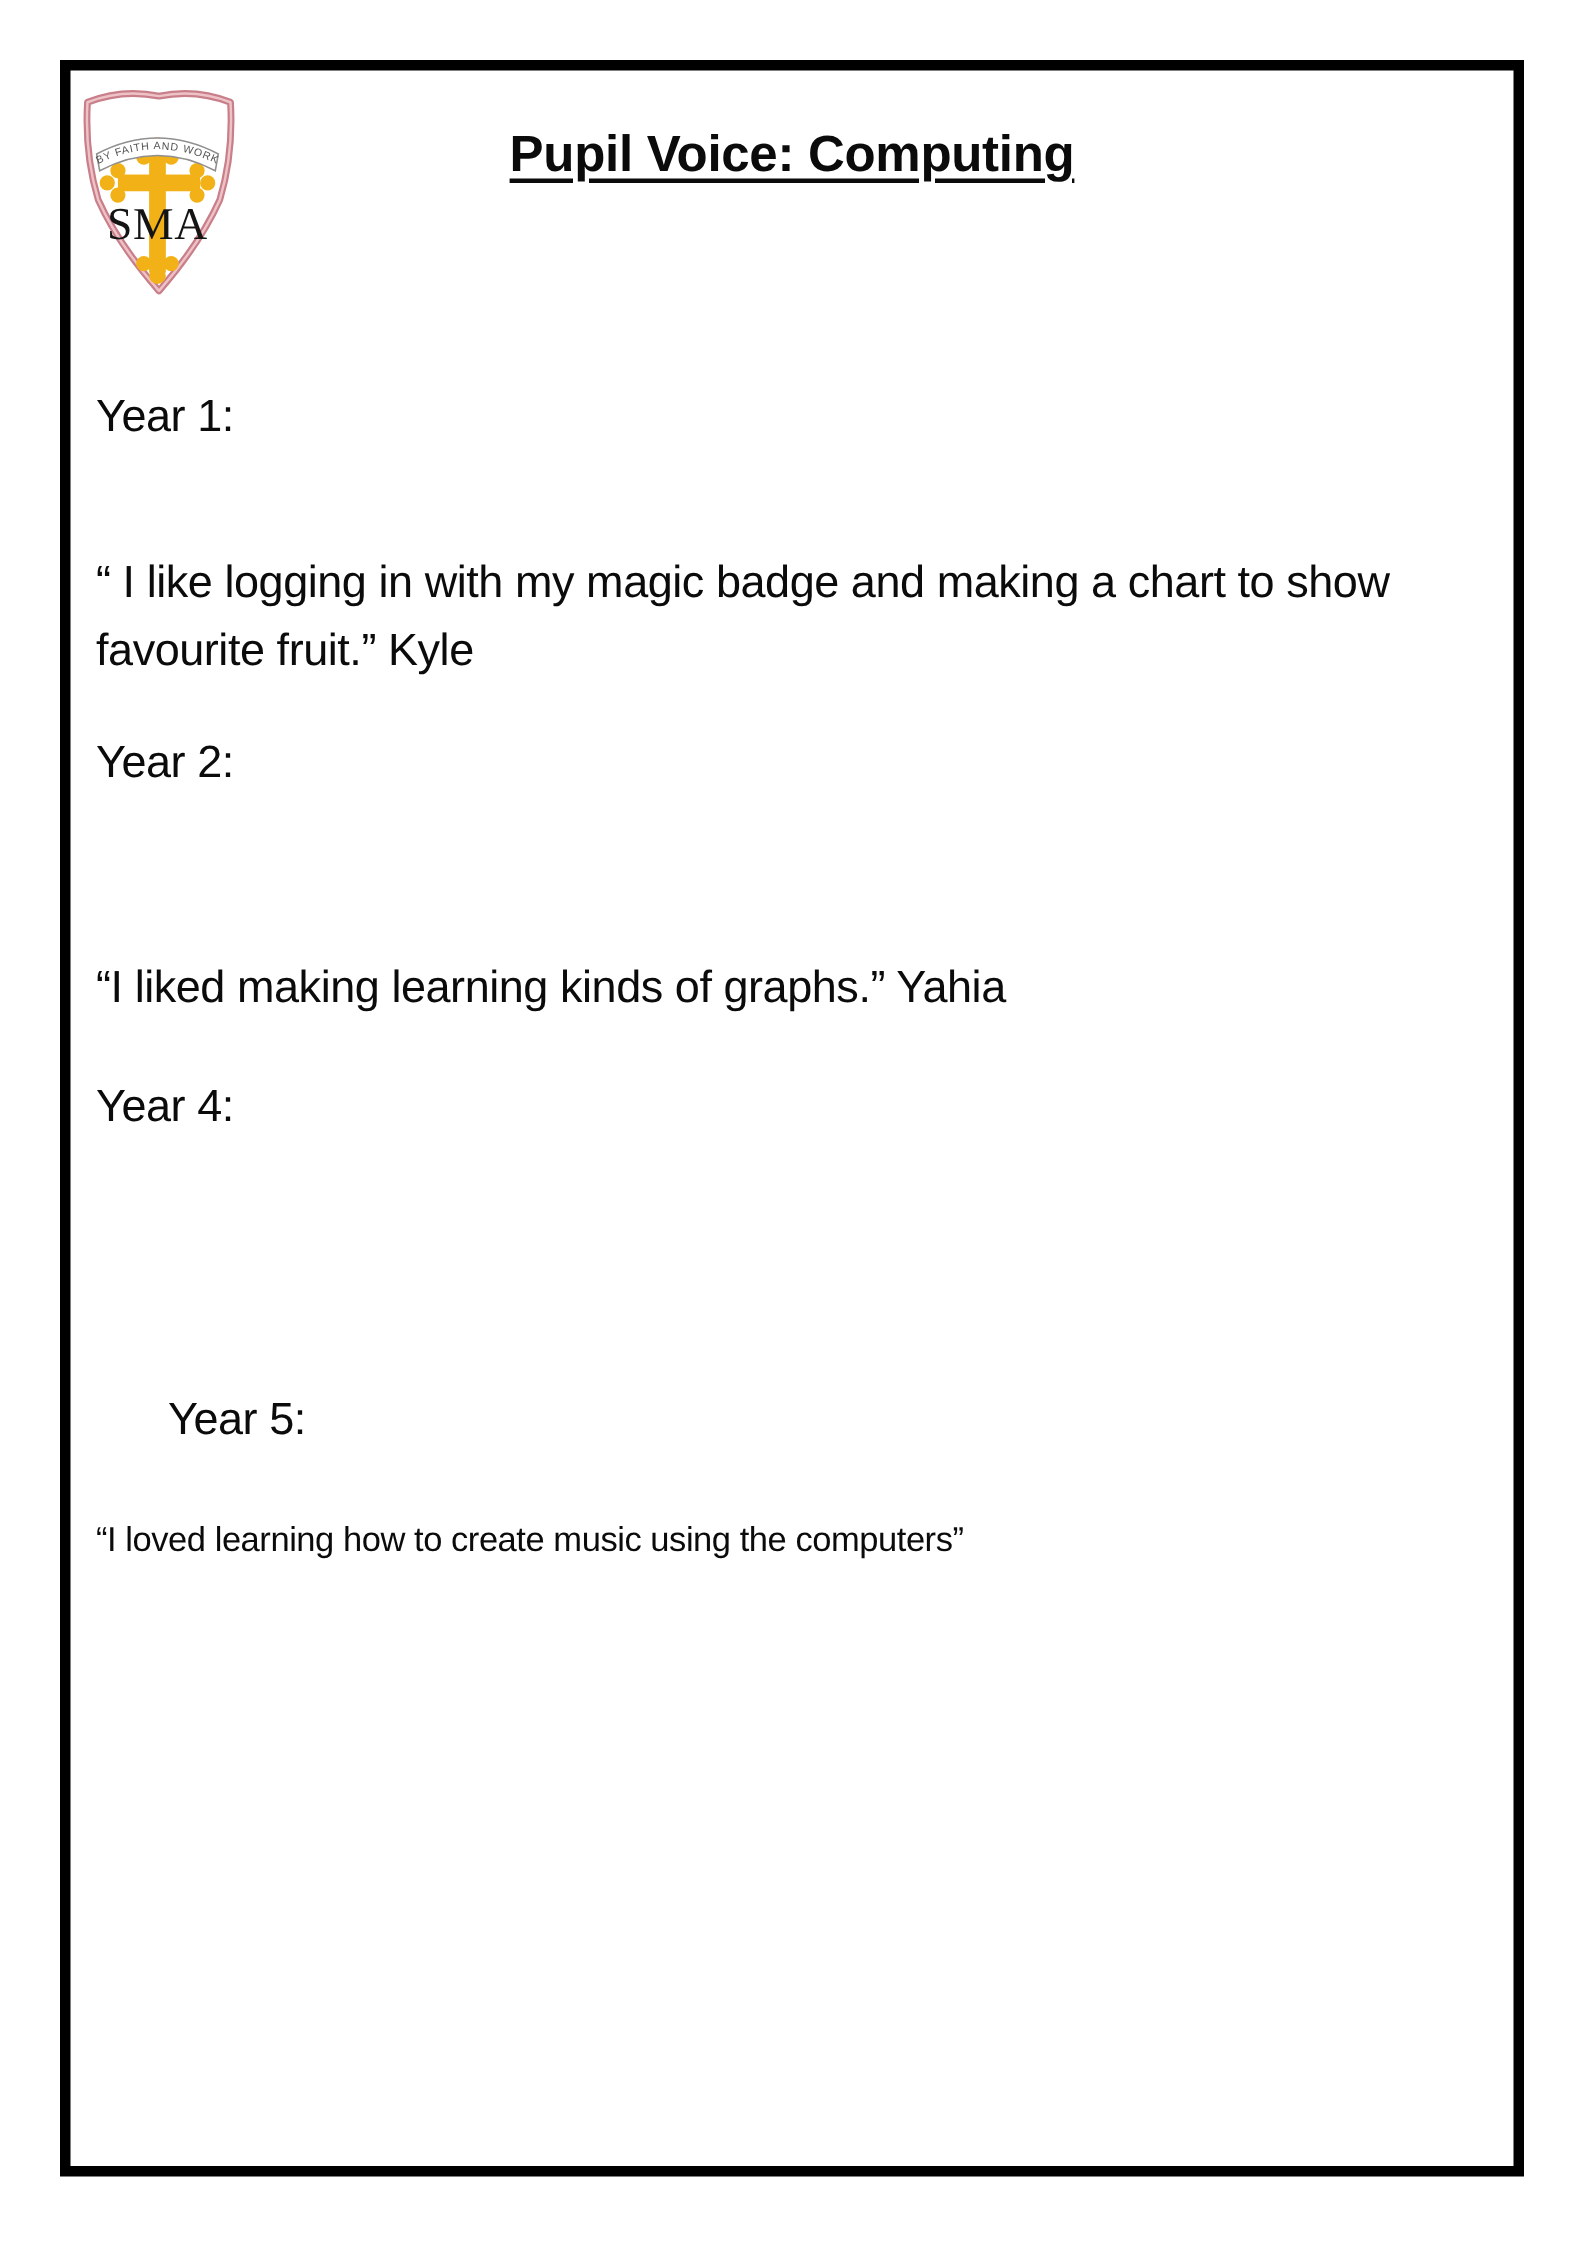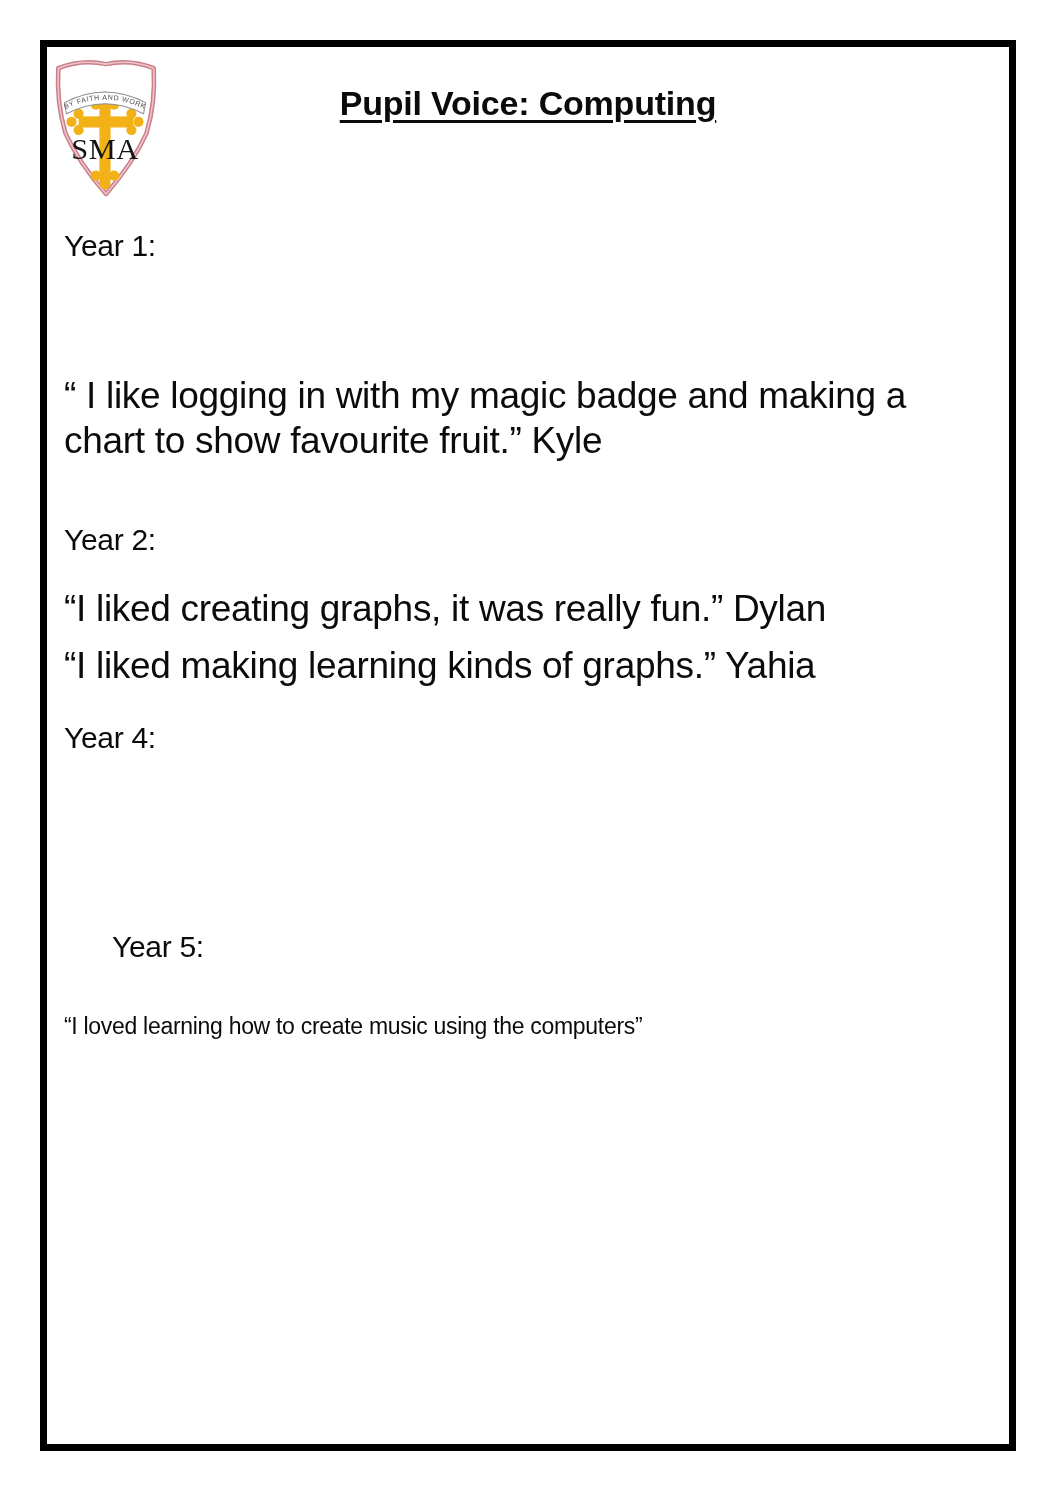--- a/index.html
+++ b/index.html
@@ -42,32 +42,32 @@
     position:absolute;
     left:64px;
     font-size:30px;
     line-height:1.2;
     letter-spacing:-0.3px;
   }
   .quote {
     position:absolute;
     left:64px;
     width:884px;
-    font-size:37px;
+    font-size:30px;
     line-height:45px;
     letter-spacing:-0.3px;
   }
   .quote.large {
     font-size:23px;
     width:auto;
     white-space:nowrap;
   }
-  .h-y1 { top:228px; }
+  .h-y1 { top:260px; }
   .q-y1 { top:336px; }
-  .h-y2 { top:522px;text-align:right; }
+  .h-y2 { top:491px;text-align:right; }
   .q-y2a { top:549px; }
   .q-y2b { top:606px; }
   .h-y4 { top:720px; }
   .q-y4 { top:774px; }
   .h-y5 { top:929px;margin-left:48px; }
   .q-y5 { top:981px; }
   .motto-text {
     font-family:"Liberation Sans", sans-serif;
     font-size:7px;
     fill:#555555;
@@ -125,23 +125,20 @@
   <h1 class="title">
     <span class="underlined">Pupil Voice: Computing</span>
   </h1>
 
   <div class="heading h-y1">Year 1:</div>
   <p class="quote q-y1">
     <span>“ I like logging in with my magic badge and making a chart to show favourite fruit.” Kyle</span>
   </p>
 
   <div class="heading h-y2">Year 2:</div>
-  <p class="quote q-y2a">
-    <span>“I liked creating graphs, it was really fun.” Dylan</span>
-  </p>
   <p class="quote q-y2b">
     <span>“I liked making learning kinds of graphs.” Yahia</span>
   </p>
 
   <div class="heading h-y4">Year 4:</div>
 
   <div class="heading h-y5">Year 5:</div>
   <p class="quote large q-y5">
     <span>“I loved learning how to create music using the computers”</span>
   </p>

